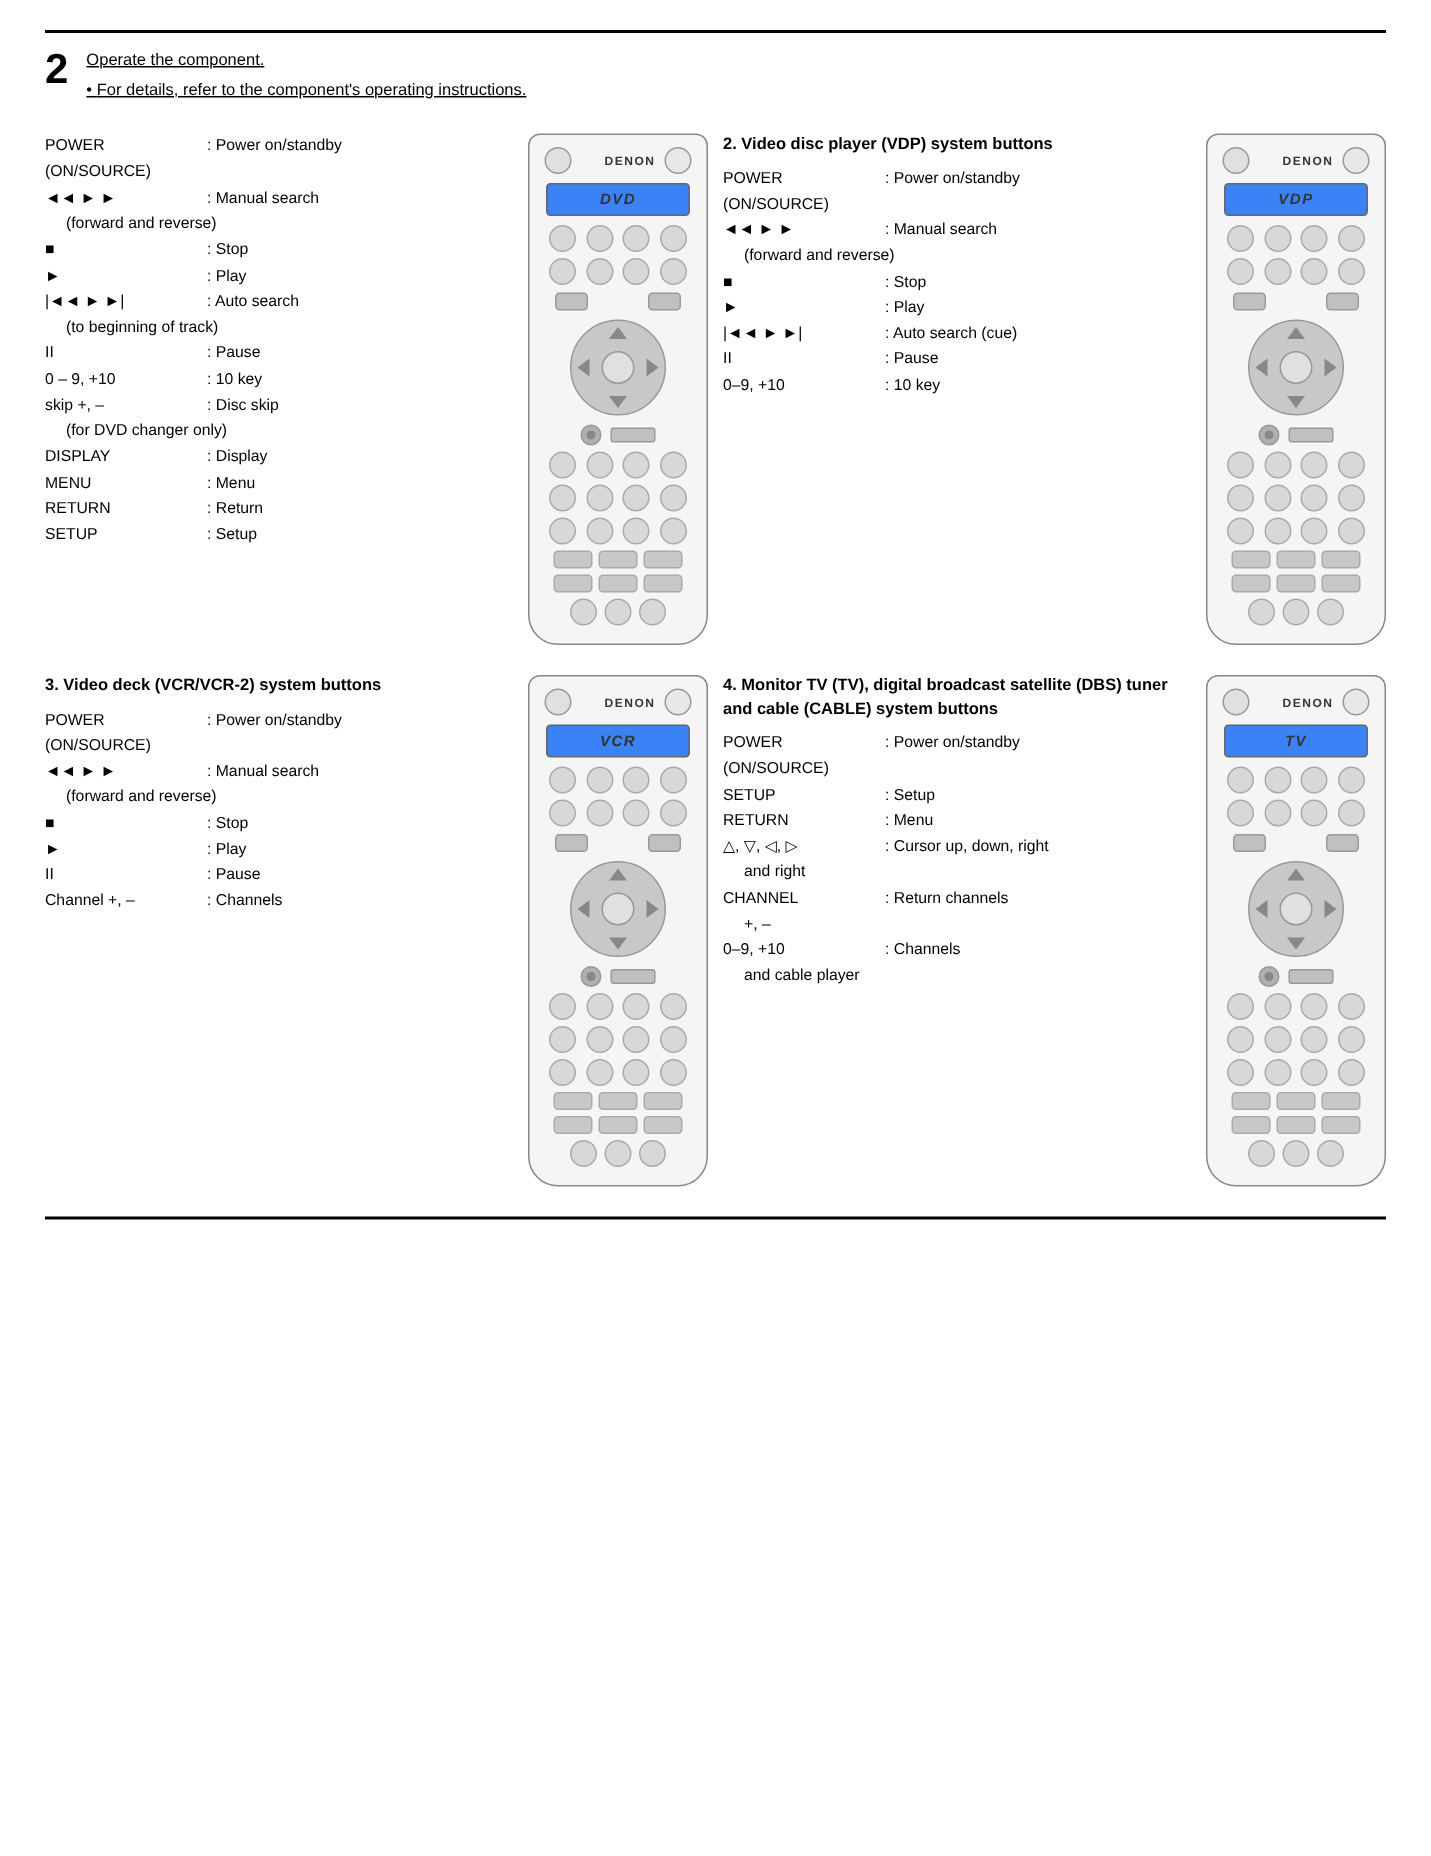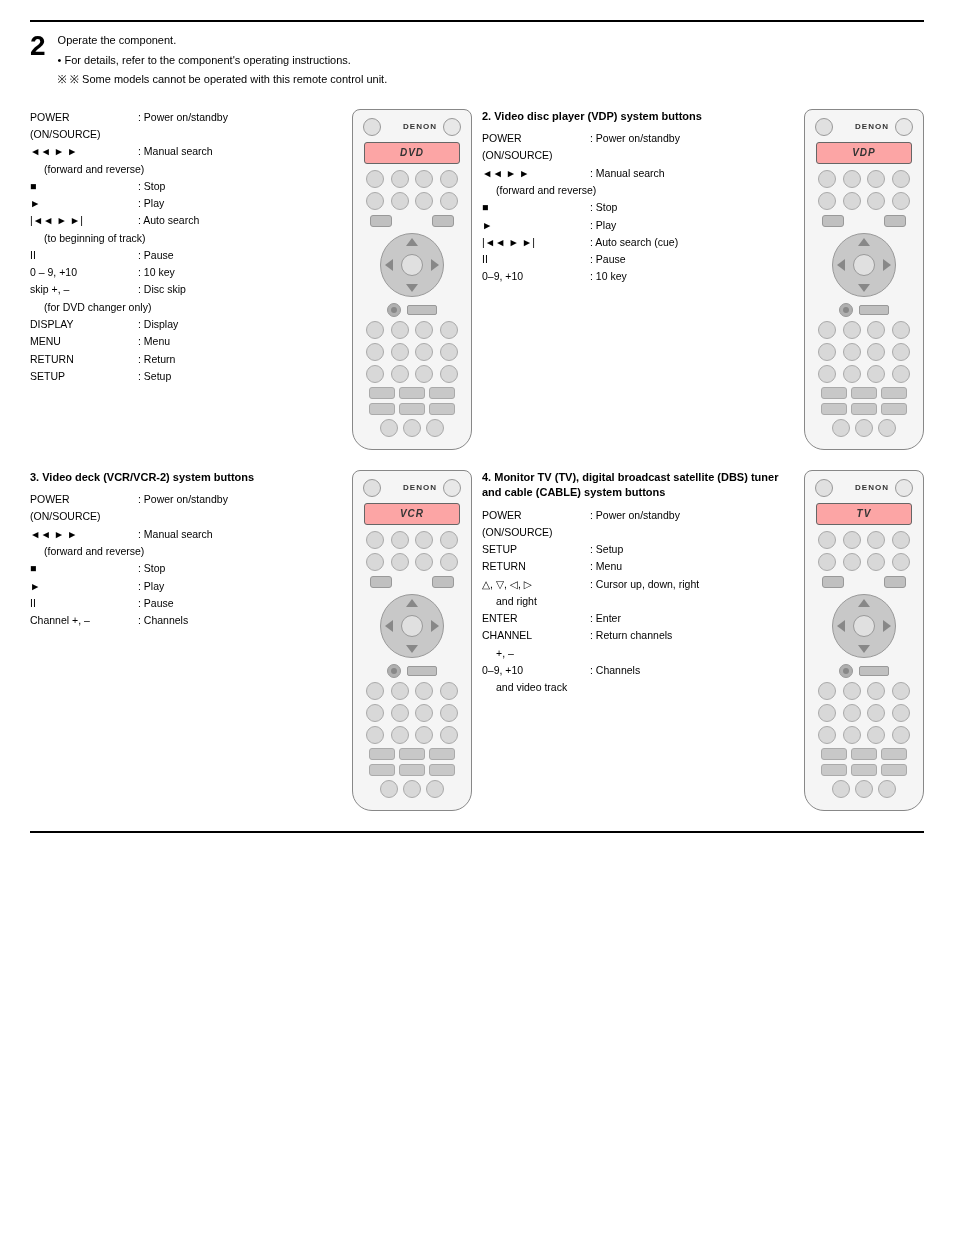--- a/index.html
+++ b/index.html
@@ -32,20 +32,21 @@
     .step-number {
       font-size: 28px;
       font-weight: bold;
       line-height: 1;
       margin-right: 12px;
       flex-shrink: 0;
     }
     .step-text {
       font-size: 11px;
       line-height: 1.6;
+      text-decoration: underline;
     }
     .step-text p { margin-bottom: 2px; }
 
     .main-content {
       display: grid;
       grid-template-columns: 1fr 1fr;
       grid-template-rows: auto auto;
       gap: 20px 10px;
     }
 
@@ -138,21 +139,21 @@
       width: 18px;
       height: 18px;
       border-radius: 50%;
       border: 1px solid #999;
       background: #e8e8e8;
     }
 
     .remote-display {
       width: 90%;
       height: 22px;
-      background: #fca5a5;
+      background: #3b82f6;
       border: 1.5px solid #666;
       border-radius: 3px;
       display: flex;
       align-items: center;
       justify-content: center;
       font-size: 10px;
       font-style: italic;
       font-weight: bold;
       color: #333;
       letter-spacing: 1px;
@@ -291,21 +292,20 @@
 <body>
 
 <div class="page">
   <div class="top-rule"></div>
 
   <div class="step-header">
     <div class="step-number">2</div>
     <div class="step-text">
       <p>Operate the component.</p>
       <p>• <span>For details, refer to the component's operating instructions.</span></p>
-      <p>※ <span>※ Some models cannot be operated with this remote control unit.</span></p>
     </div>
   </div>
 
   <div class="main-content">
 
     <div class="section">
       <div class="section-text">
         <div class="button-list">
           <div class="button-row">
             <span class="btn-label">POWER</span>
@@ -693,36 +693,32 @@
               <span class="btn-desc">: Menu</span>
           </div>
           <div class="button-row">
             <span class="btn-label">△, ▽, ◁, ▷</span>
               <span class="btn-desc">: Cursor up, down, right</span>
           </div>
           <div class="button-row indent">
             <span class="btn-desc">and right</span>
           </div>
           <div class="button-row">
-            <span class="btn-label">ENTER</span>
-              <span class="btn-desc">: Enter</span>
-          </div>
-          <div class="button-row">
             <span class="btn-label">CHANNEL</span>
               <span class="btn-desc">: Return channels</span>
           </div>
           <div class="button-row indent">
             <span class="btn-label">+, –</span>
           </div>
           <div class="button-row">
             <span class="btn-label">0–9, +10</span>
               <span class="btn-desc">: Channels</span>
           </div>
           <div class="button-row indent">
-            <span class="btn-desc">and video track</span>
+            <span class="btn-desc">and cable player</span>
           </div>
         </div>
       </div>
       <div class="remote-wrapper">
         <div class="remote">
           <div class="remote-top">
             <div class="remote-power-btn"></div>
             <span class="remote-brand">DENON</span>
             <div class="remote-logo-circle"></div>
           </div>

